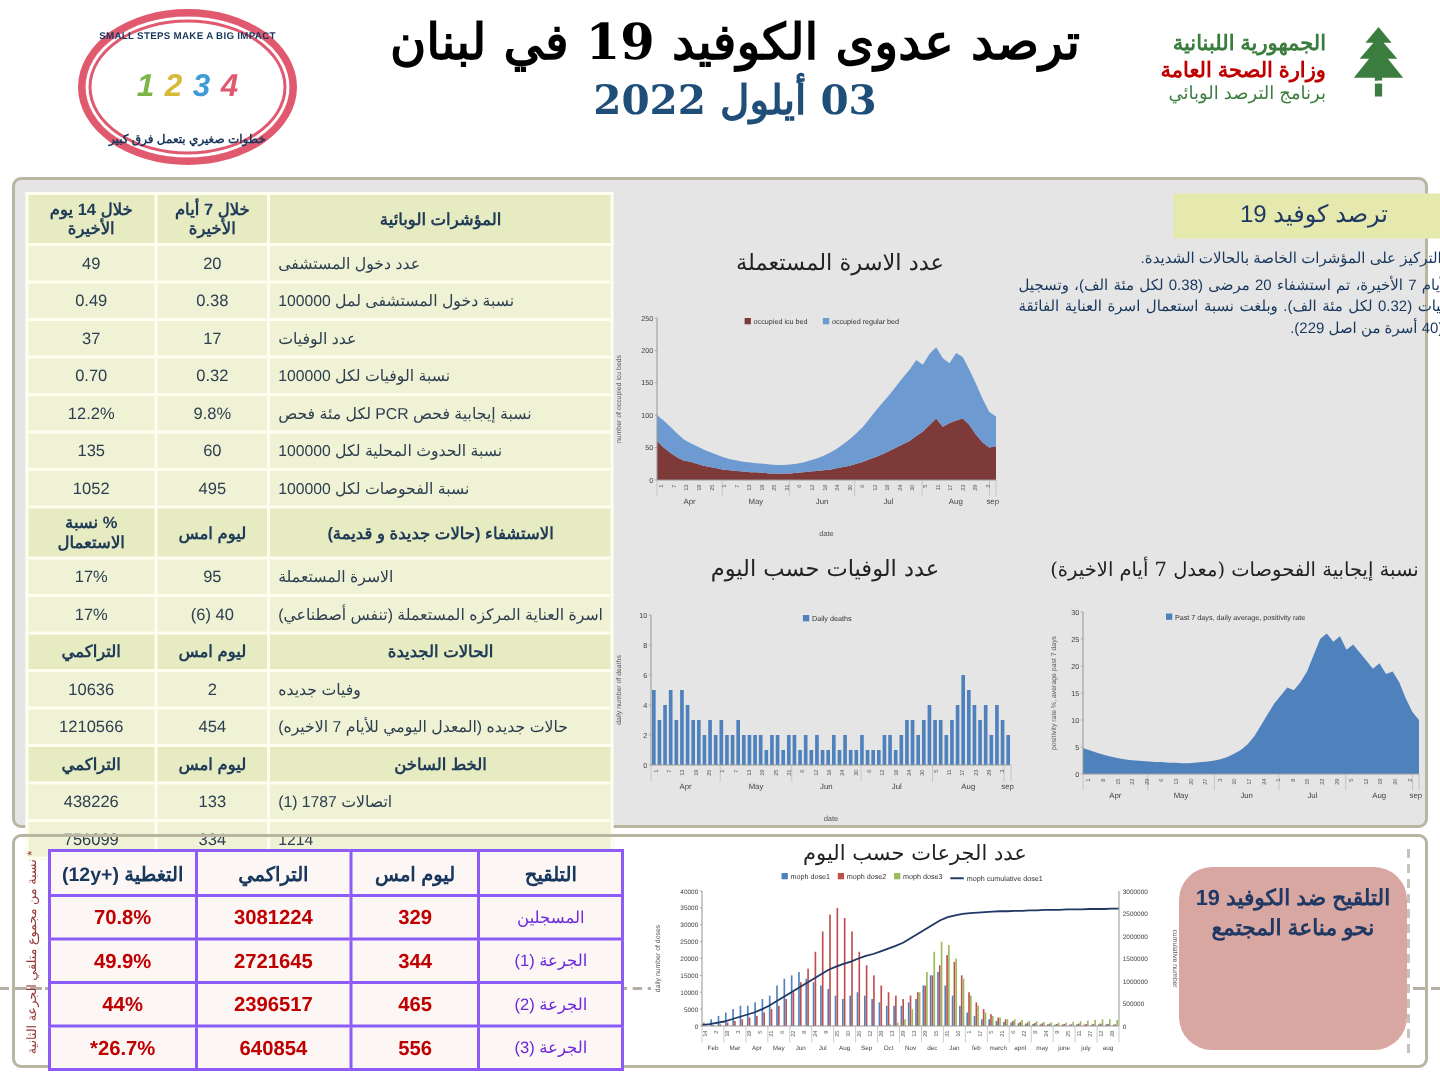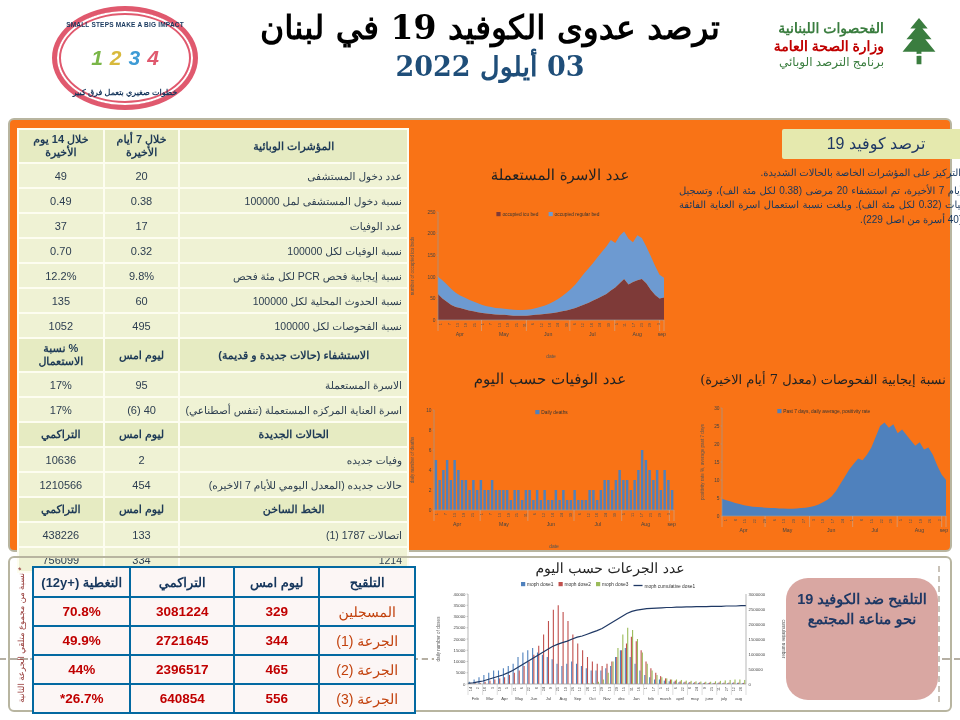--- a/index.html
+++ b/index.html
@@ -16,46 +16,46 @@
   .logo-bottom{font-size:8px;font-weight:bold;color:#17375d;text-align:center;direction:rtl;}
   #title-block{left:230px;top:8px;width:520px;text-align:center;direction:rtl;}
   #main-title{font-family:"DejaVu Serif",serif;font-weight:bold;font-size:33px;color:#000;}
   #main-date{font-family:"DejaVu Serif",serif;font-weight:bold;font-size:27px;color:#1f4e79;margin-top:4px;}
   #moph{right:12px;top:14px;width:210px;display:flex;flex-direction:row-reverse;align-items:center;gap:6px;}
   .moph-text{direction:rtl;text-align:right;line-height:1.25;}
   .moph-l1{color:#3a7d3f;font-weight:bold;font-size:14px;}
   .moph-l2{color:#c00000;font-weight:bold;font-size:14px;}
   .moph-l3{color:#3a7d3f;font-size:12px;}
   
-  .sect{border:2px solid #b8b5a0;border-radius:6px;background:#f97316;box-sizing:border-box;}
+  .sect{border:2px solid #b8b5a0;border-radius:6px;background:#e5e5e5;box-sizing:border-box;}
   #main-box{left:8px;top:118px;width:944px;height:434px;}
   #bottom-box{left:8px;top:556px;width:944px;height:156px;background:transparent;}
   
   #ind-wrap{left:7px;top:8px;width:392px;}
   .ind-table{direction:rtl;border-collapse:collapse;width:392px;background:#eff2d4;}
   .ind-table td,.ind-table th{border:2px solid #fdfdf0;font-size:11px;color:#2d3e50;padding:3px 5px;height:17px;}
   .ind-table th{background:#e6ebc2;font-weight:bold;color:#1f3b57;text-align:center;}
   .ind-table th.lbl{text-align:center;}
-  .ind-table td.lbl{text-align:right;white-space:nowrap;overflow:hidden;font-size:10.5px;}
+  .ind-table td.lbl{text-align:left;white-space:nowrap;overflow:hidden;font-size:10.5px;}
   .ind-table td.val{text-align:center;}
   
   .c-title{font-family:"DejaVu Serif",serif;font-size:15px;color:#222;text-align:center;direction:rtl;}
   
   #covid-title{left:772px;top:9px;width:188px;height:30px;background:#e5e9ae;text-align:center;
     line-height:30px;font-weight:normal;font-size:16px;color:#1f3864;direction:rtl;border-radius:2px;}
   #covid-text{left:640px;top:46px;width:306px;direction:rtl;text-align:justify;font-size:10px;
     color:#17375d;line-height:1.45;margin-left:29px;}
   #covid-text p{margin:0 0 3px 0;}
   #pos-label{left:680px;top:252px;width:266px;}
   
   #vacc-wrap{left:22px;top:8px;width:384px;z-index:2;}
   .vacc-table{direction:rtl;border-collapse:collapse;width:384px;background:#fcf6f5;}
-  .vacc-table th,.vacc-table td{border:2px solid #0369a1;text-align:center;padding:2px 4px;}
+  .vacc-table th,.vacc-table td{border:2px solid #8b5cf6;text-align:center;padding:2px 4px;}
   .vacc-table th{font-size:13px;font-weight:bold;color:#17375d;height:24px;}
-  .vacc-table td.vlbl{font-size:14px;color:#c2410c;height:23px;}
+  .vacc-table td.vlbl{font-size:11px;color:#6d28d9;height:23px;}
   .vacc-table td.vval{font-size:13.5px;font-weight:bold;color:#c00000;margin-left:33px;}
   #vacc-footnote{left:6px;top:150px;width:146px;transform:rotate(-90deg);transform-origin:0 0;
     font-size:8.5px;color:#943634;text-align:center;direction:rtl;z-index:2;}
   #doses-title{left:420px;top:2px;width:360px;font-size:14px;z-index:2;}
   #doses-svg-wrap{left:424px;top:22px;z-index:2;background:#fff;}
   #rose-panel{left:776px;top:20px;width:152px;height:122px;background:#d9a7a2;border-radius:22px;
     box-sizing:border-box;padding:12px 8px;text-align:center;direction:rtl;color:#1f3864;z-index:2;}
   #rose-line1{font-weight:bold;font-size:14.5px;line-height:1.35;}
   #rose-line2{font-size:13px;margin-top:4px;}
   .dash-h{border-top:2px dashed #b5afa3;z-index:1;}
@@ -82,21 +82,21 @@
     <div id="main-title">ترصد عدوى الكوفيد 19 في لبنان</div>
     <div id="main-date">03 أيلول 2022</div>
   </div>
 
   <div class="abs" id="moph">
     <svg width="58" height="62" viewBox="0 0 60 64">
       <path d="M30 4 L39 15 L33.5 15 L43 26 L36.5 26 L47 39 L32.5 39 L32.5 52 L27.5 52 L27.5 39 L13 39 L23.5 26 L17 26 L26.5 15 L21 15 Z" fill="#3a7d3f"></path>
       <path d="M16 46 Q30 38 46 46" stroke="#fff" stroke-width="2" fill="none"></path>
     </svg>
     <div class="moph-text">
-      <div class="moph-l1">الفحصوات اللبنانية</div>
+      <div class="moph-l1">الجمهورية اللبنانية</div>
       <div class="moph-l2">وزارة الصحة العامة</div>
       <div class="moph-l3">برنامج الترصد الوبائي</div>
     </div>
   </div>
 
   <div class="abs sect" id="main-box">
 
     <div class="abs" id="ind-wrap">
       <table class="ind-table">
         <colgroup>

